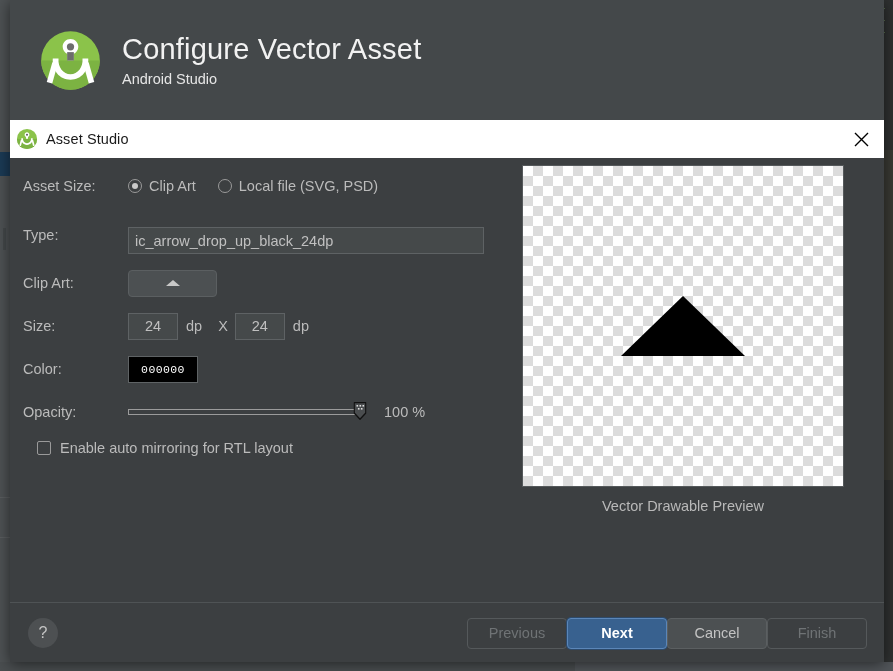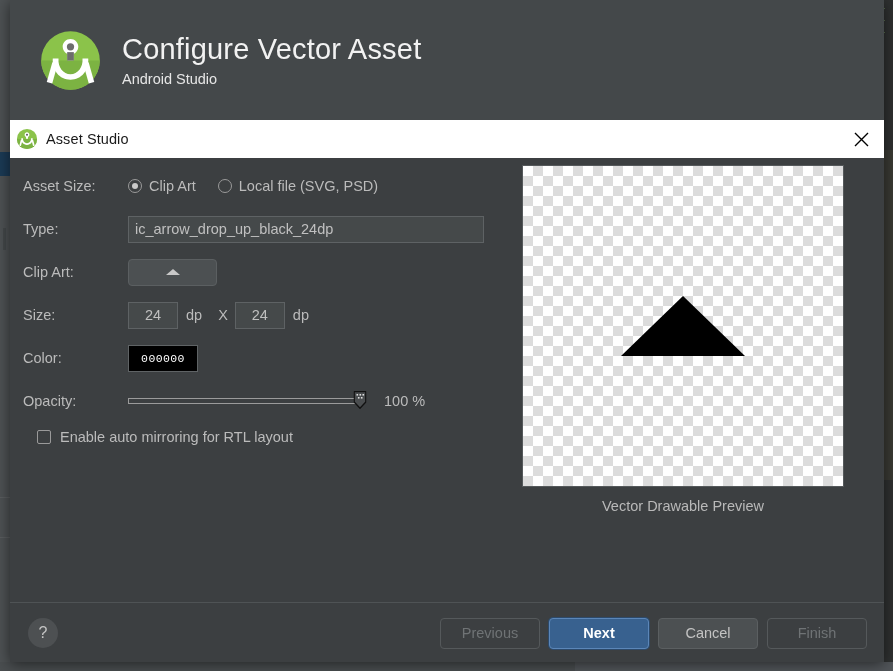--- a/index.html
+++ b/index.html
@@ -217,21 +217,21 @@
     border: 1px solid #5e6264;
     box-sizing: border-box;
     color: #c0c0c0;
     font-family: "Liberation Sans", sans-serif;
     font-size: 14.5px;
     padding: 0 6px;
     height: 27px;
     line-height: 25px;
     outline: none;
   }
-  #name-field { width: 356px; }
+  #name-field { width: 356px; margin-top: 12px; }
   .size-field { width: 50px; text-align: center; }
 
   
   #clipart-btn {
     width: 89px; height: 27px;
     background: #4c5052;
     border: 1px solid #5b5f61;
     border-radius: 4px;
     box-sizing: border-box;
     display: flex;
@@ -379,21 +379,20 @@
   #help-btn .q {
     font-size: 16px;
     color: #c4c4c4;
     line-height: 16px;
   }
   #btn-group {
     margin-left: auto;
     margin-right: 17px;
     display: flex;
     align-items: center;
-    gap: 9px;
   }
   .btn {
     height: 31px;
     min-width: 100px;
     border-radius: 4px;
     box-sizing: border-box;
     display: inline-flex;
     align-items: center;
     justify-content: center;
     font-size: 14.5px;

